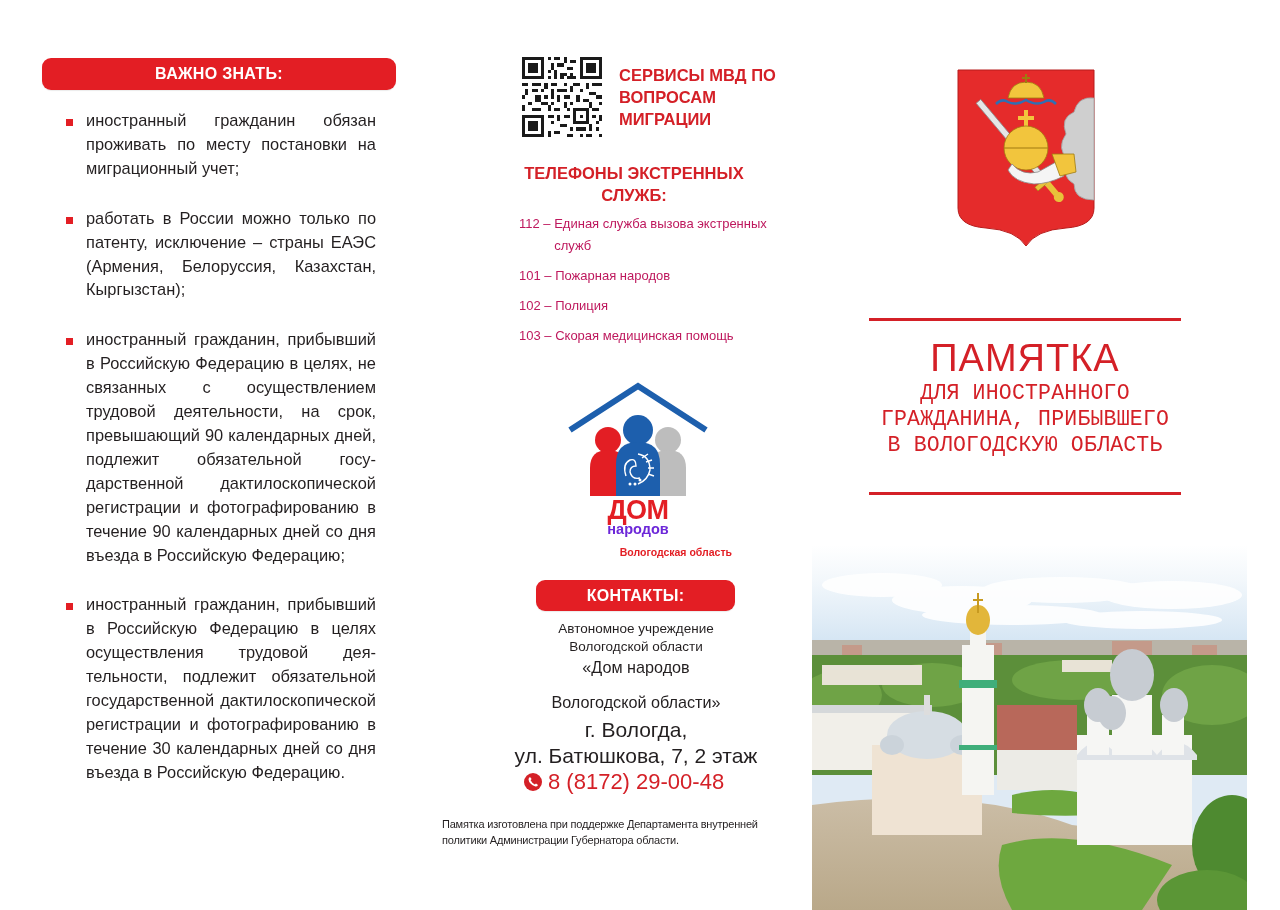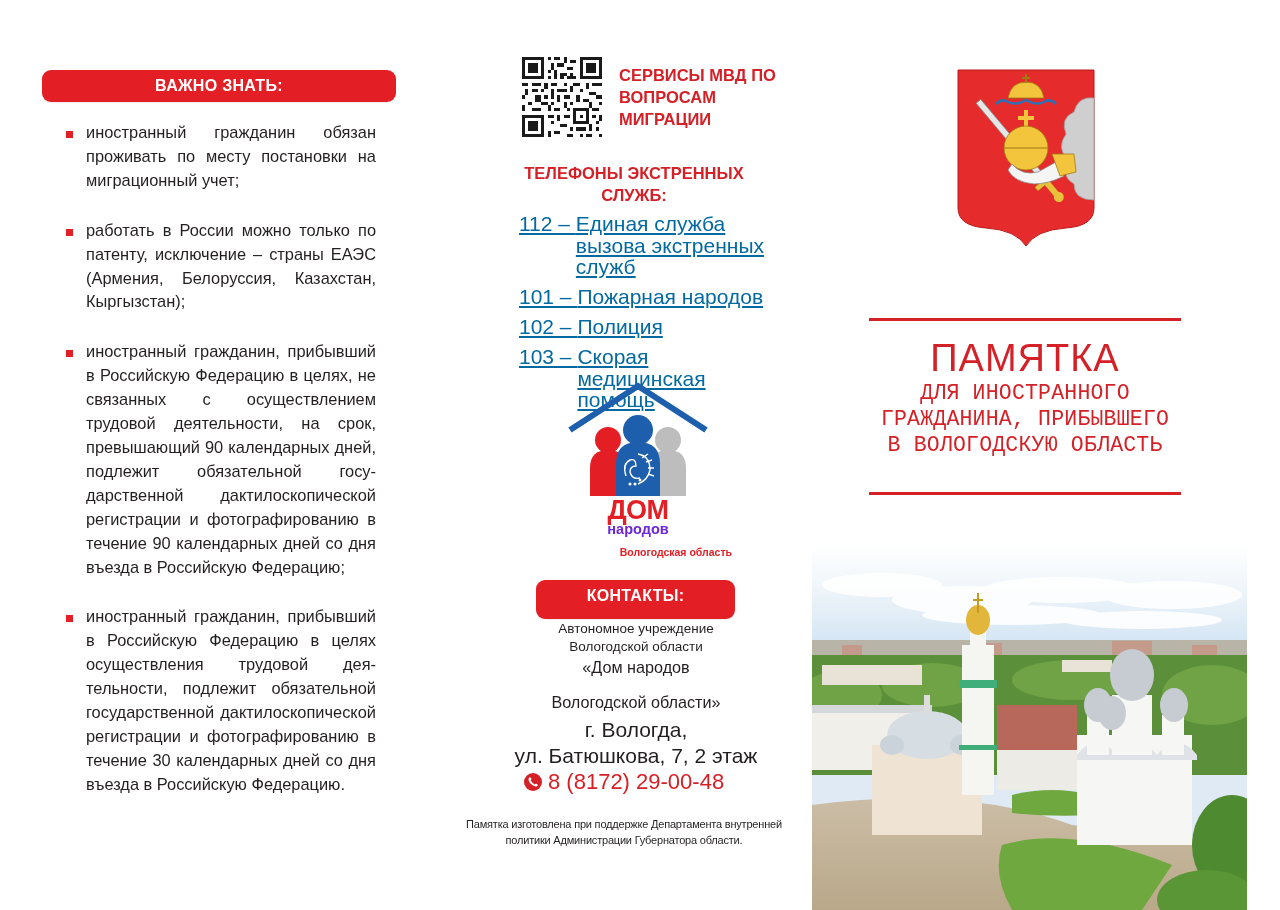--- a/index.html
+++ b/index.html
@@ -1,20 +1,20 @@
 <!DOCTYPE html>
 <html><head>
   <meta charset="utf-8">
   <style>
     * { margin: 0; padding: 0; box-sizing: border-box; }
     html, body { width: 1280px; height: 910px; background: #ffffff; overflow: hidden; }
     body { position: relative; font-family: "DejaVu Sans", "Liberation Sans", sans-serif; color: #231f20; }
 
     
-    .panel-left { position: absolute; left: 0; top: 12px; width: 425px; height: 716px; }
+    .panel-left { position: absolute; left: 0; top: 0; width: 425px; height: 716px; }
     .pill-heading {
       position: absolute; background: #e31e24; color: #fff; border-radius: 9px;
       font-family: "Liberation Sans", sans-serif; font-weight: bold; font-size: 16px;
       text-align: center; letter-spacing: 0.3px;
       box-shadow: 0 1px 1px rgba(0,0,0,0.08);
     }
     .pill-important { left: 42px; top: 58px; width: 354px; height: 32px; line-height: 32px; }
     .bullets { position: absolute; left: 66px; top: 109px; width: 310px; list-style: none; }
     .bullet { position: relative; padding-left: 20px; margin-bottom: 26px; }
     .bullet-mark { position: absolute; left: 0; top: 10px; width: 7px; height: 7px; background: #e31e24; }
@@ -32,22 +32,22 @@
       font-family: "Liberation Sans", sans-serif; font-weight: bold; font-size: 16.5px;
       line-height: 22px; color: #d42027;
     }
     .phones-title {
       position: absolute; left: 80px; top: 162px; width: 256px; text-align: center;
       font-family: "Liberation Sans", sans-serif; font-weight: bold; font-size: 16.5px;
       line-height: 22px; color: #d42027;
     }
     .phones-list { position: absolute; left: 93px; top: 213px; width: 260px; list-style: none; }
     .phone-row {
-      display: flex; font-family: "Liberation Sans", sans-serif; font-size: 21px;
-      line-height: 21.5px; color: #0369a1; margin-bottom: 8.5px; text-decoration: underline;
+      display: flex; font-family: "Liberation Sans", sans-serif; font-size: 13px;
+      line-height: 21.5px; color: #be185d; margin-bottom: 8.5px;
     }
     .phone-num { flex: 0 0 auto; white-space: pre; }
     .phone-desc { flex: 1 1 auto; padding-left: 0; }
 
     .logo { position: absolute; left: 138px; top: 380px; width: 148px; height: 186px; }
     .logo-dom {
       position: absolute; left: 0; top: 116px; width: 148px; text-align: center;
       font-family: "Liberation Sans", sans-serif; font-weight: bold; font-size: 27px;
       line-height: 28px; color: #e31e24; letter-spacing: -0.5px;
     }
@@ -55,40 +55,40 @@
       position: absolute; left: 0; top: 141px; width: 148px; text-align: center;
       font-family: "Liberation Sans", sans-serif; font-weight: bold; font-size: 14.5px;
       line-height: 16px; color: #6d28d9;
     }
     .logo-region {
       position: absolute; left: -20px; top: 166px; width: 188px; text-align: right;
       font-family: "Liberation Sans", sans-serif; font-weight: bold; font-size: 10.5px;
       line-height: 13px; color: #e31e24;
     }
 
-    .pill-contacts { left: 110px; top: 580px; width: 199px; height: 39px; line-height: 31px; }
+    .pill-contacts { left: 110px; top: 580px; width: 199px; height: 31px; line-height: 31px; }
     .contacts {
       position: absolute; left: 40px; top: 620px; width: 340px; text-align: center;
       font-family: "Liberation Sans", sans-serif; color: #231f20;
     }
     .org-type { font-size: 13.5px; line-height: 17.5px; }
     .org-name { font-size: 16.2px; line-height: 22.5px; margin-top: 1px; }
     .address { font-size: 21px; line-height: 22.5px; margin-top: 6px; }
     .phone-main {
       position: absolute; left: 98px; top: 765px; width: 240px; height: 34px;
       display: flex; align-items: center;
       font-family: "Liberation Sans", sans-serif; font-size: 22px; color: #d42027;
     }
     .phone-icon {
       width: 18px; height: 18px; border-radius: 50%; background: #d42027;
       margin-right: 6px; position: relative; flex: 0 0 18px;
     }
     .phone-icon svg { position: absolute; left: 3px; top: 3px; }
     .footnote {
-      position: absolute; left: 8px; top: 817px; width: 380px; text-align: center;
+      position: absolute; left: 16px; top: 817px; width: 380px; 
       font-family: "Liberation Sans", sans-serif; font-size: 11px; line-height: 15.5px;
       color: #231f20; letter-spacing: -0.2px;
     }
 
     
     .panel-right { position: absolute; left: 812px; top: 0; width: 435px; height: 910px; }
     .coat { position: absolute; left: 144px; top: 68px; width: 140px; height: 180px; }
     .rule { position: absolute; left: 57px; width: 312px; height: 3px; background: #d42027; }
     .rule-top { top: 318px; }
     .rule-bottom { top: 492px; }

